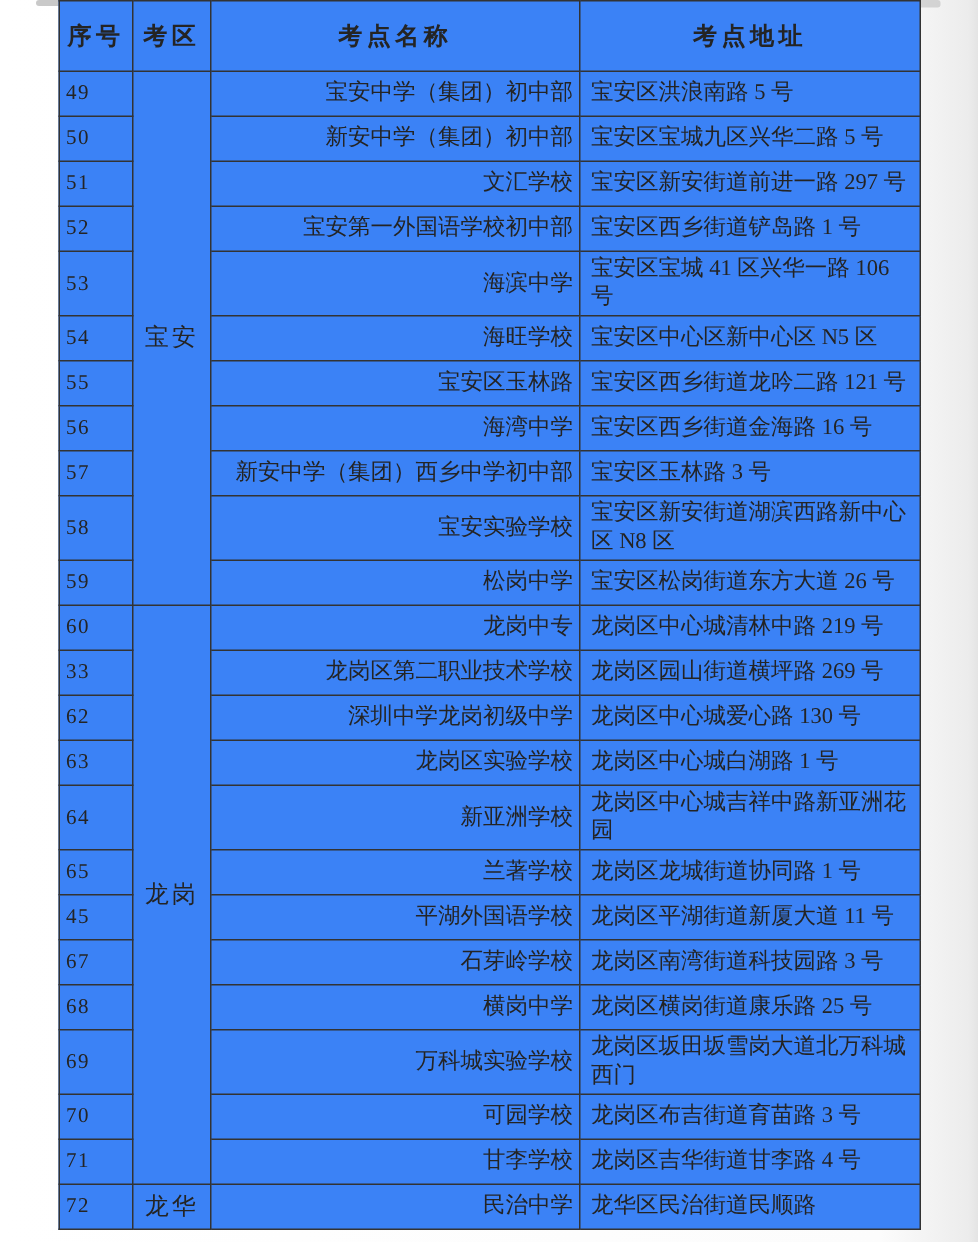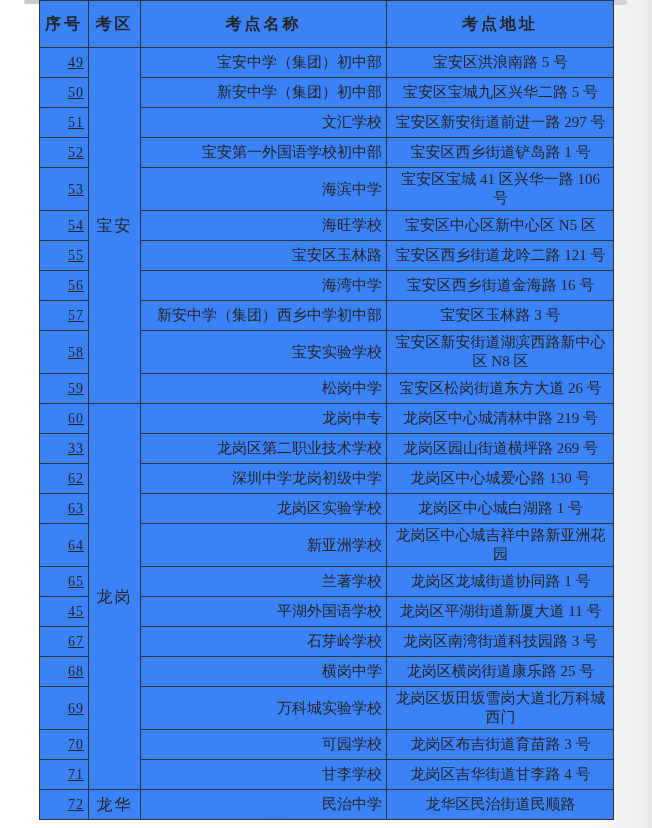--- a/index.html
+++ b/index.html
@@ -26,24 +26,24 @@
     padding:2px 4px;
     overflow:hidden;
   }
   .exam-table th{
     height:42px;
     font-size:16px;font-weight:bold;letter-spacing:3px;
     text-align:center;
   }
   .exam-table td{font-size:15px;line-height:19px;}
   .exam-table tr.data-row{height:30px;}
-  td.cell-num{text-align:right;font-size:14px;letter-spacing:1px;text-decoration:underline;}
+  td.cell-num{text-align:left;font-size:14px;letter-spacing:1px;}
   td.cell-district{text-align:center;font-size:16px;letter-spacing:2px;}
   td.cell-name{text-align:right;}
-  td.cell-addr{text-align:center;padding-left:7px;padding-right:6px;}
+  td.cell-addr{text-align:left;padding-left:7px;padding-right:6px;}
 </style>
 </head>
 <body>
 
 <div class="page-bg"></div>
 <div class="smudge smudge-tl"></div>
 <div class="smudge smudge-tr"></div>
 
 <table class="exam-table">
   <colgroup>

